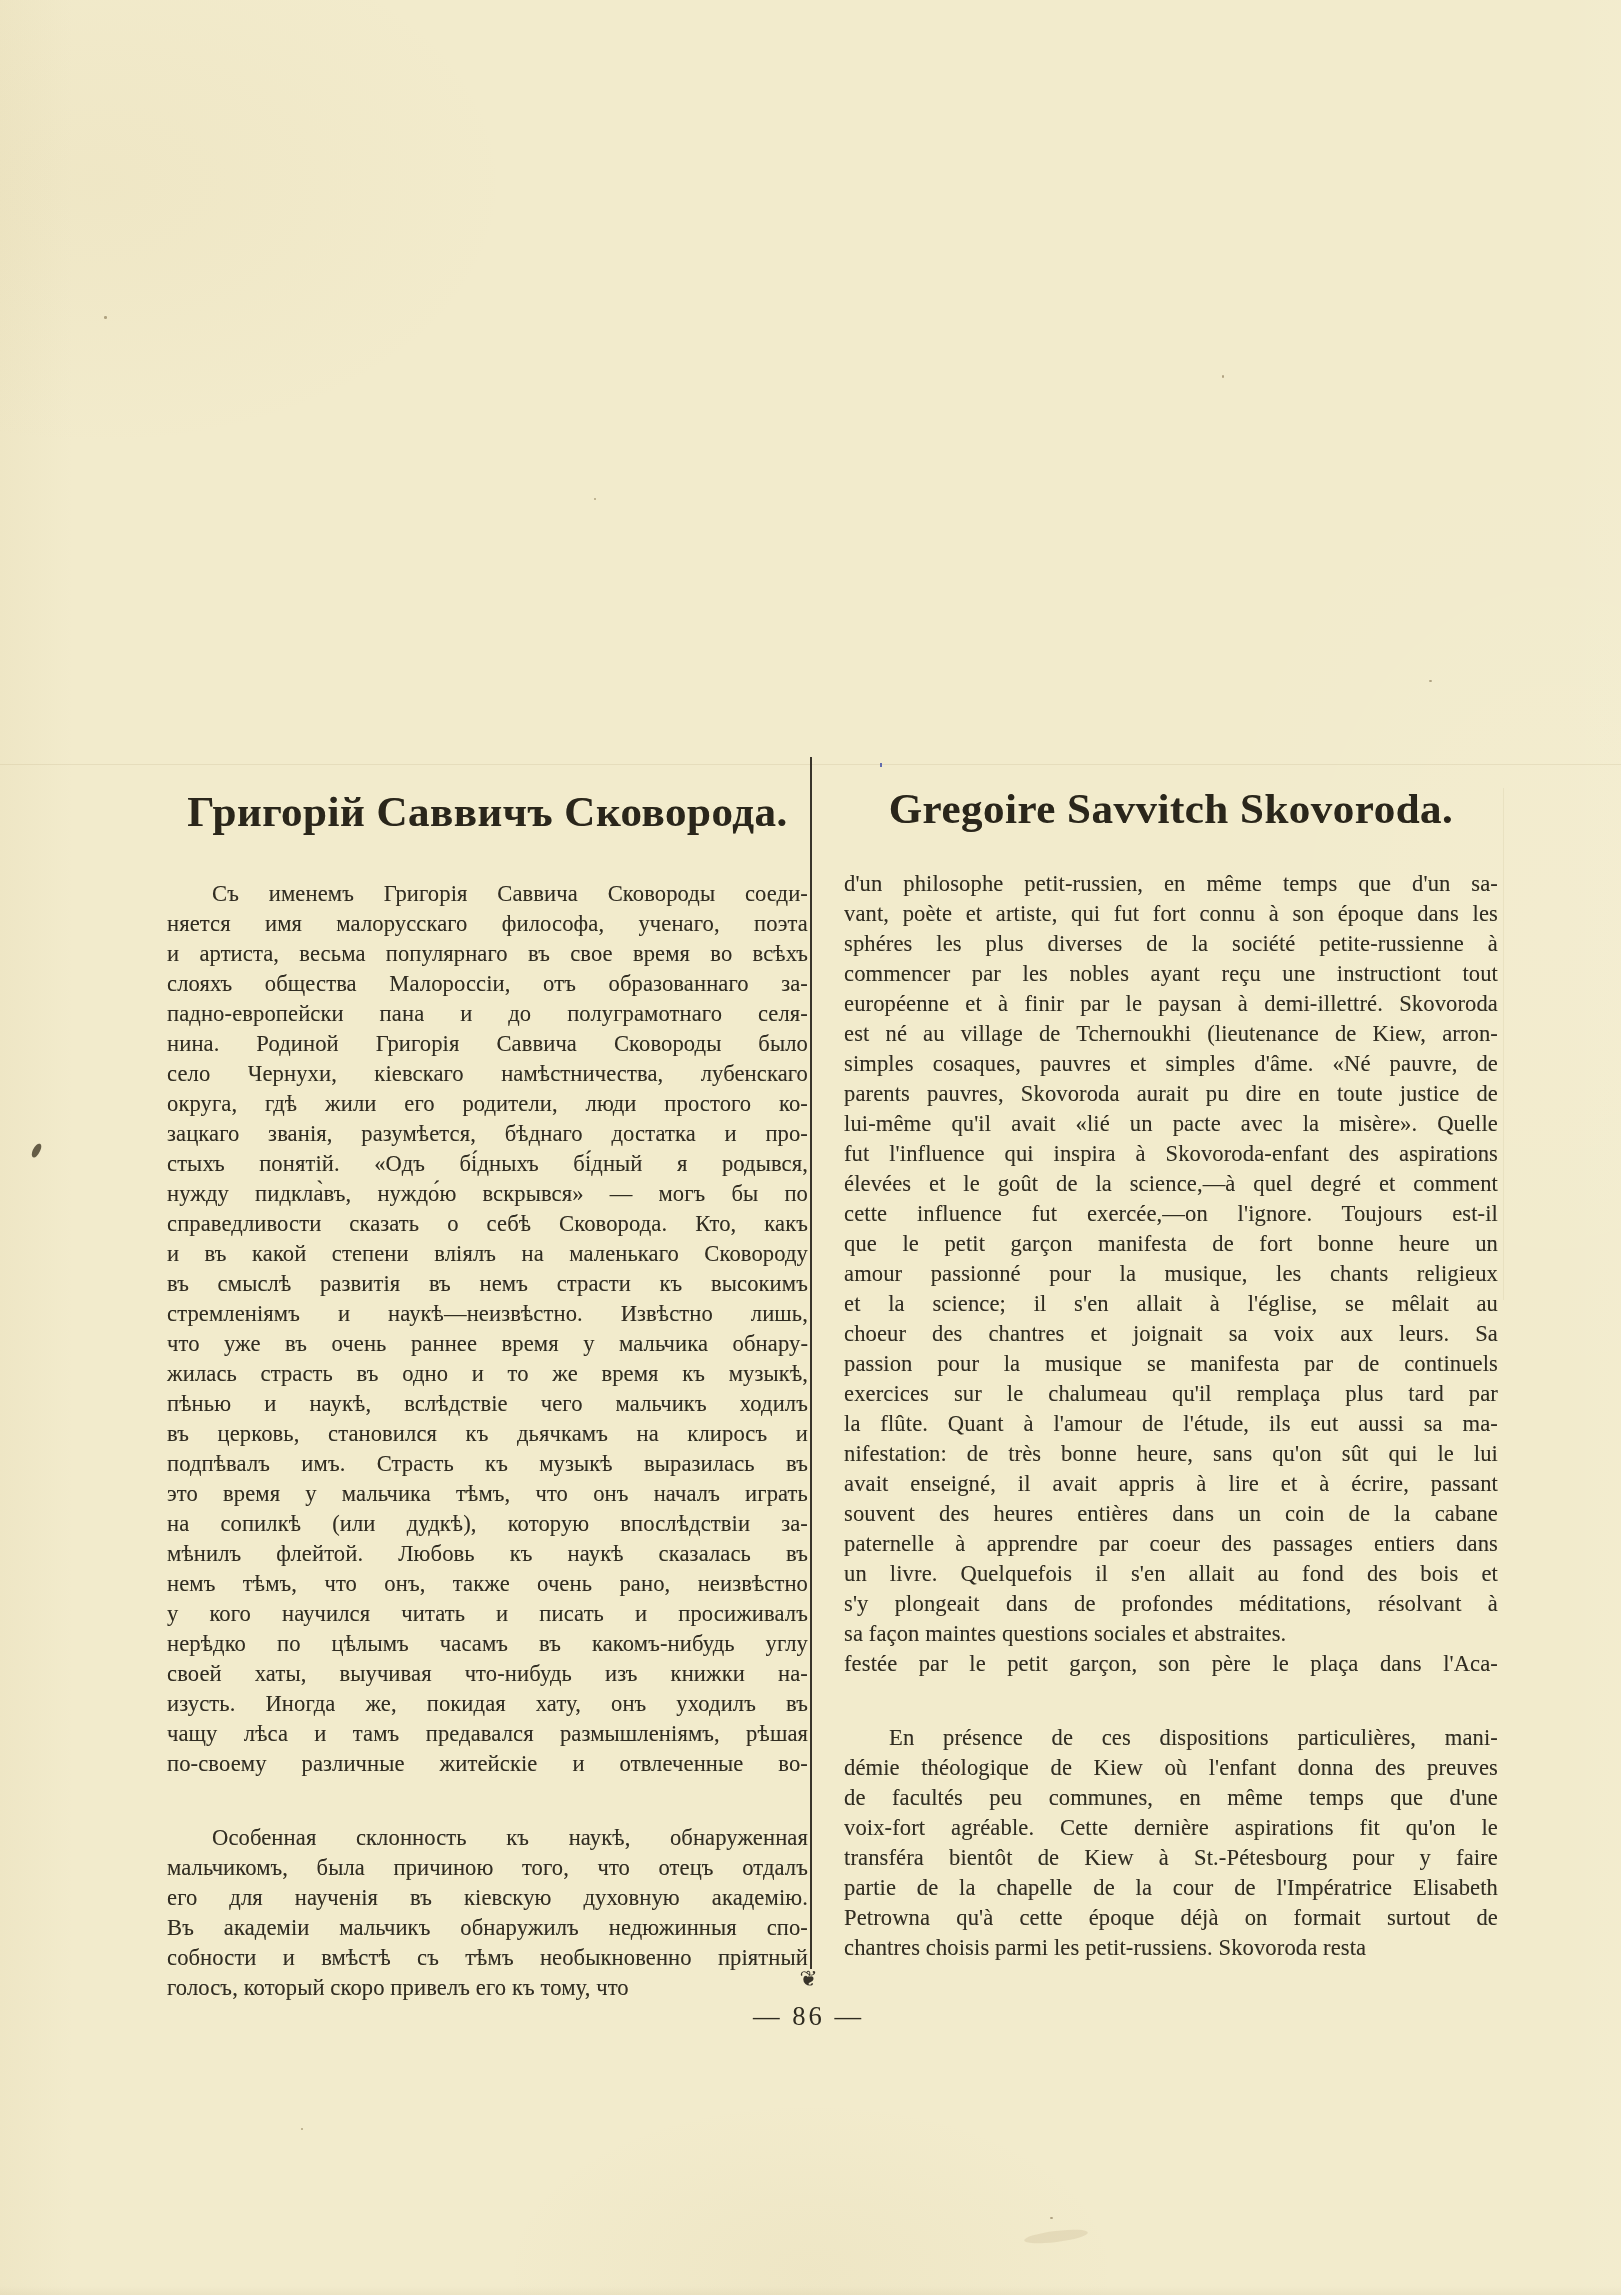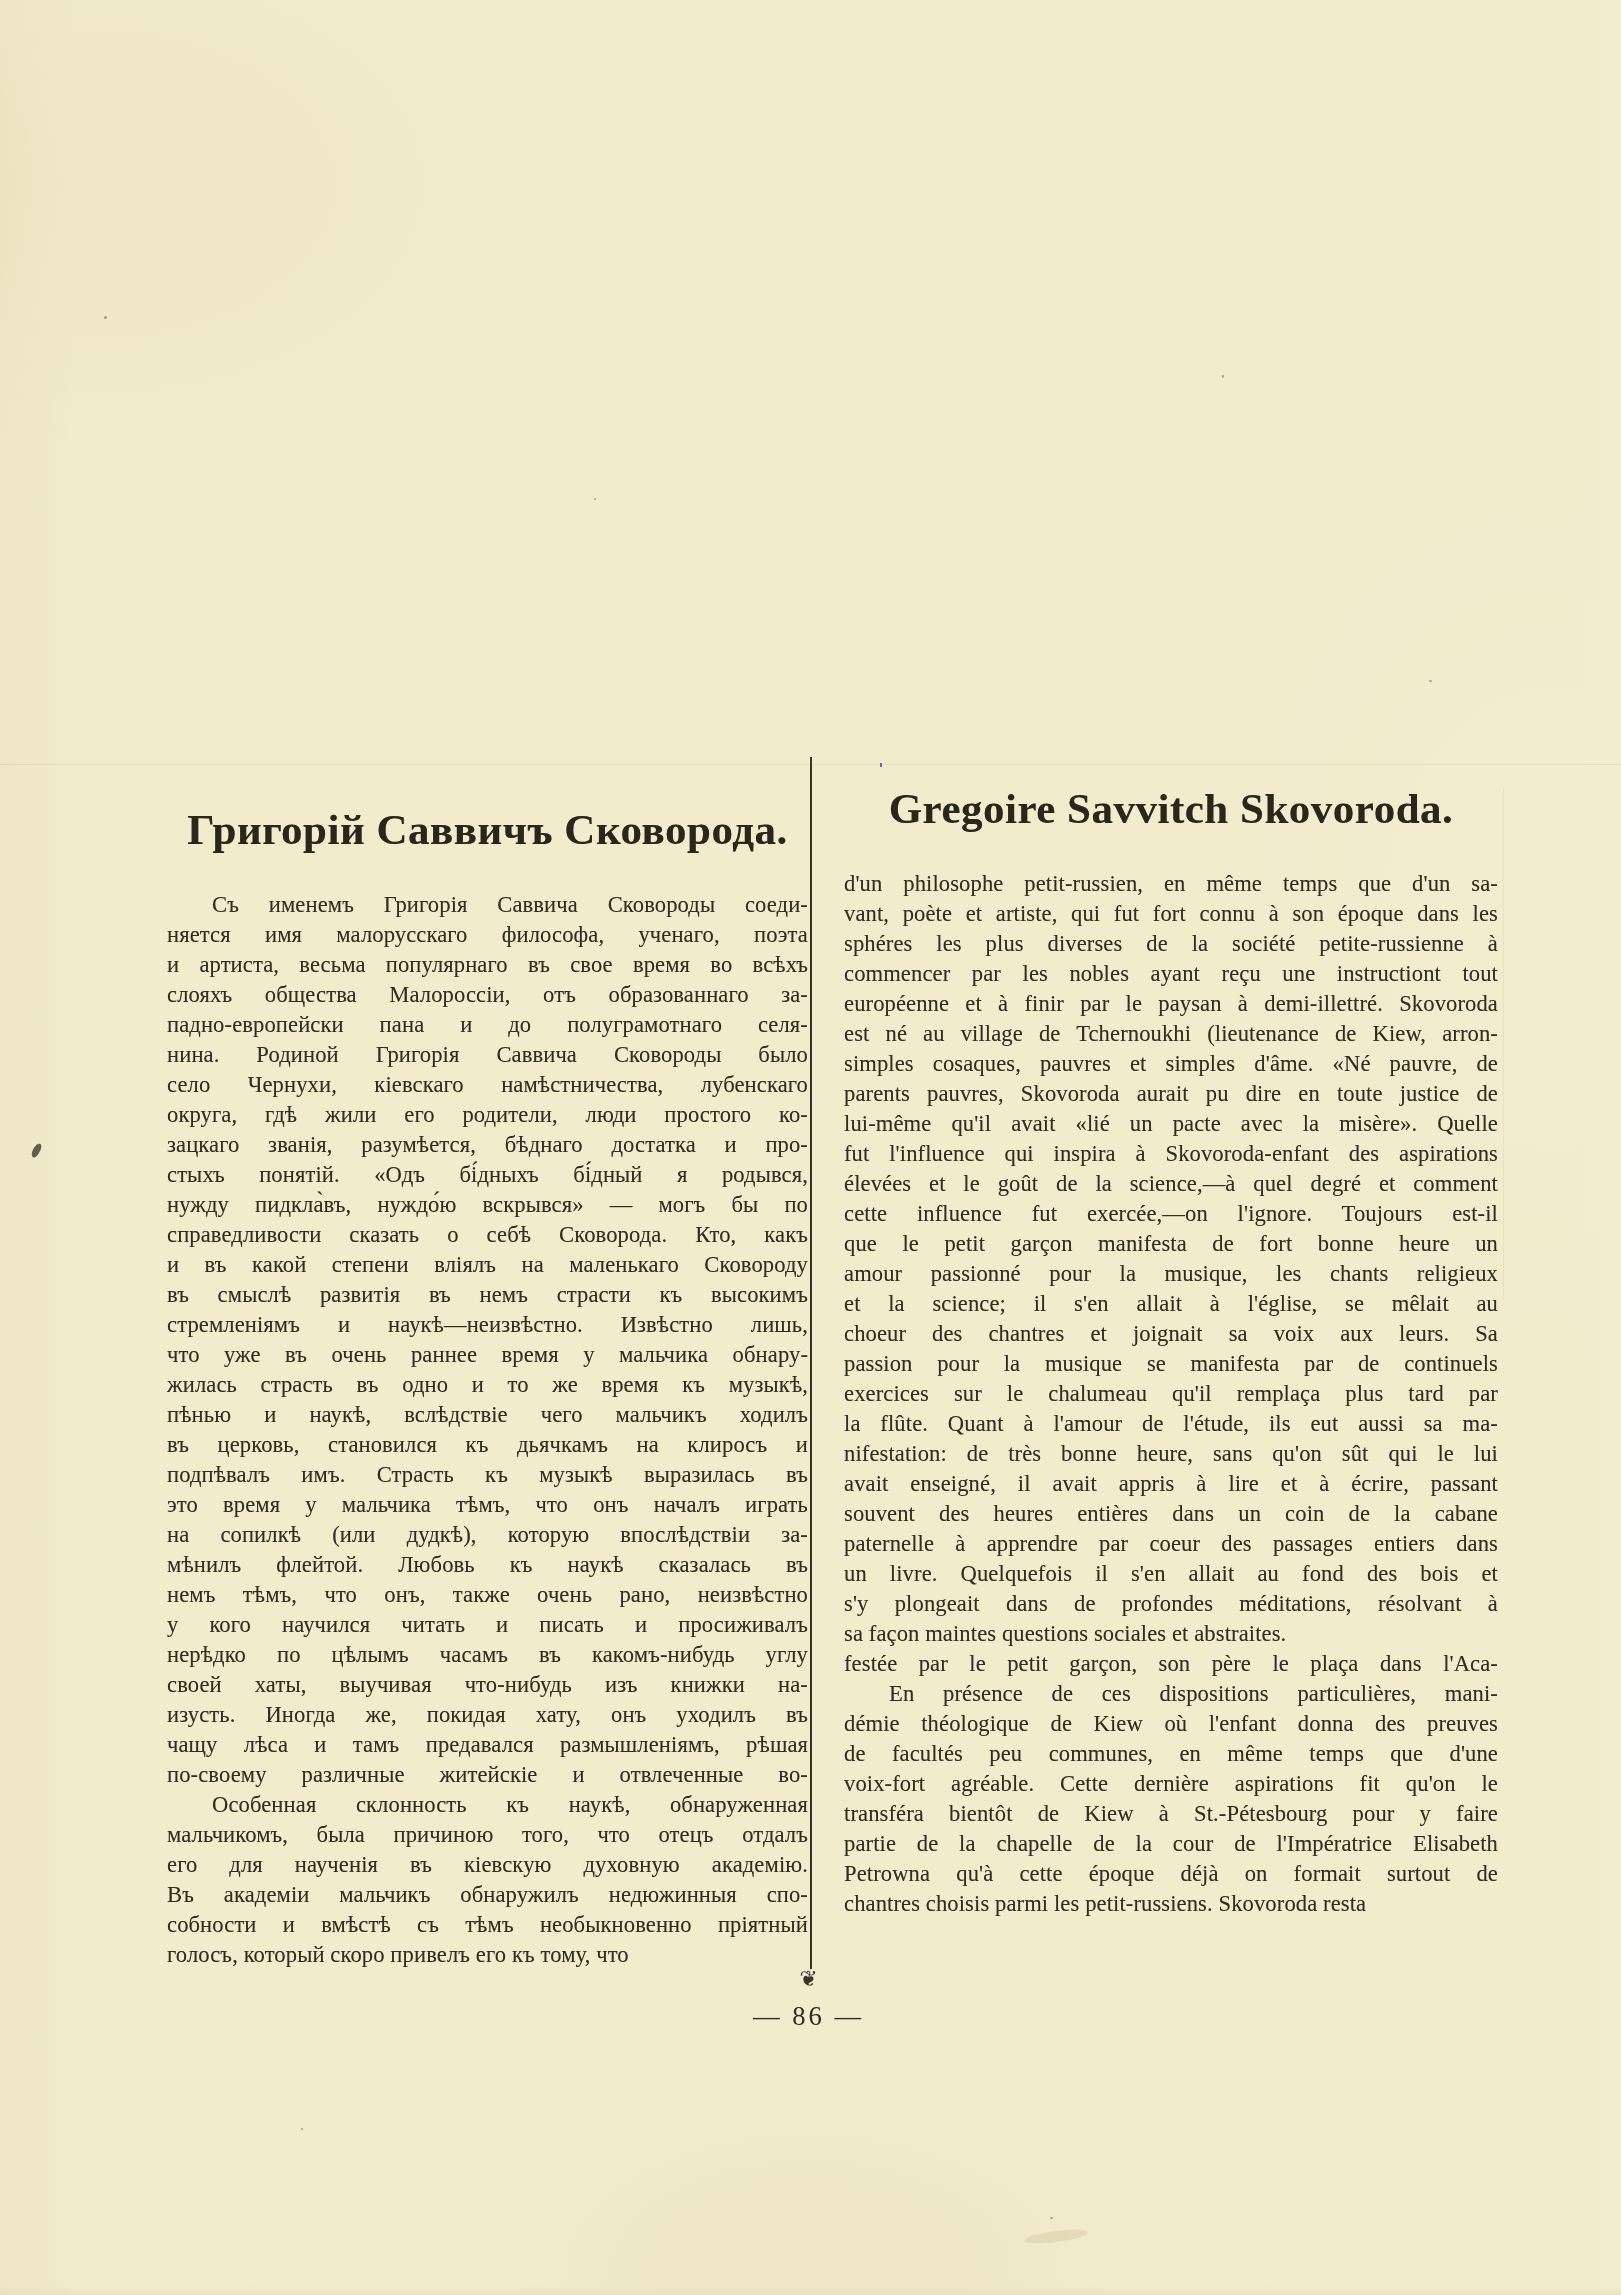--- a/index.html
+++ b/index.html
@@ -60,39 +60,39 @@
     position:absolute; left:810px; top:757px; width:1.5px; height:1212px;
     background:#39342a;
   }
   .ornament {
     position:absolute; left:789px; top:1969px; width:39px;
     text-align:center; font-size:21.7px; line-height:1; color:#39342a;
   }
 
   
   .column { position:absolute; }
-  .col-ru { left:167px;  top:808px; width:641px; }
+  .col-ru { left:167px;  top:790px; width:641px; }
   .col-fr { left:844px; top:787px; width:654px; }
 
   .title {
     font-size:43px; line-height:1.04; text-align:center;
     letter-spacing:0.5px; margin:0 0 37px 0;
     color:#2a261b;
     text-shadow:0 0 0.5px rgba(40,35,20,0.35);
   }
 
   .line {
     font-size:22.6px; line-height:30px;
     text-align:justify; text-align-last:justify;
     letter-spacing:0.1px;
     color:#312d22;
     text-shadow:0 0 0.5px rgba(45,40,25,0.30);
     white-space:normal;
   }
-  .line.indent { text-indent:45px; }
+  .line.indent { text-indent:45px;margin-top:44px; }
   .line.flush  { text-align-last:left; }
 
   .page-number {
     position:absolute; left:753px; top:2003px; width:158px;
     text-align:left; font-size:26.6px; line-height:1;
     letter-spacing:3px; color:#2f2b20;
   }
 </style>
 </head>
 <body>

